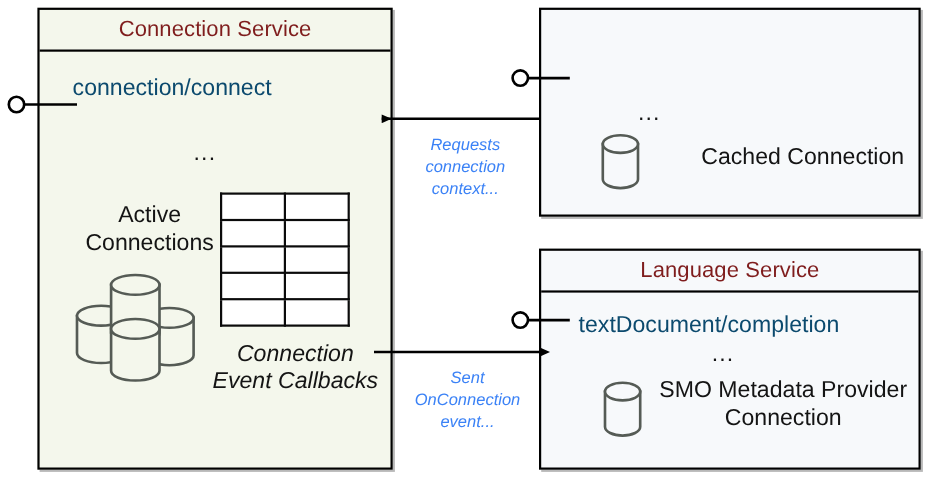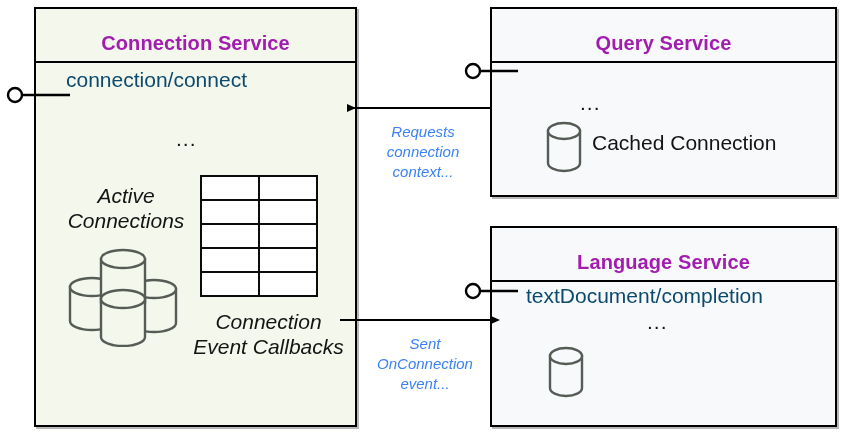--- a/index.html
+++ b/index.html
@@ -41,29 +41,29 @@
     left: 490px;
     top: 226px;
     width: 347px;
     height: 201px;
     background: #f7f9fb;
   }
   .box-header {
     position: absolute;
     left: 0;
     right: 0;
-    top: 16px;
+    top: 0;
     height: 36px;
     border-bottom: 2px solid #000000;
     display: flex;
     align-items: center;
     justify-content: center;
-    font-weight: bold;
+    font-weight: normal;
     font-size: 20px;
-    color: #a21caf;
+    color: #7f1d1d;
     letter-spacing: 0.1px;
   }
   .box-body {
     position: absolute;
     left: 0;
     right: 0;
     top: 38px;
     bottom: 0;
   }
   .op-text {
@@ -118,21 +118,21 @@
 <body>
 
 <div id="canvas">
 
   <div class="uml-box box-connection">
     <div class="box-header">Connection Service</div>
     <div class="box-body">
       <div class="op-text" style="left:30px; top:21px;">connection/connect</div>
       <div class="ellipsis-text" style="left:140px; top:80px;">...</div>
 
-      <div class="label-center" style="left:10px; top:137px; width:160px;font-style:italic;">Active
+      <div class="label-center" style="left:20px; top:137px; width:160px;">Active
 Connections</div>
 
       <table class="grid-table" style="left:164px; top:128px;">
         <tbody>
             <tr>
               <td></td>
               <td></td>
             </tr>
         <tr>
               <td></td>
@@ -170,48 +170,49 @@
           <ellipse cx="69" cy="22" rx="22" ry="9"></ellipse>
 
           <path d="M47,62 L47,100 A22,9 0 0 0 91,100 L91,62 Z"></path>
           <ellipse cx="69" cy="62" rx="22" ry="9"></ellipse>
         </g>
       </svg>
     </div>
   </div>
 
   <div class="uml-box box-query">
-    <div class="box-header">Query Service</div>
     <div class="box-body">
       <div class="ellipsis-text" style="left:88px; top:44px;">...</div>
 
       <svg style="position:absolute; left:50px; top:72px; width:44px; height:56px;" viewBox="0 0 44 56">
         <g fill="#f7f9fb" stroke="#555b55" stroke-width="2.4">
           <path d="M6,12 L6,44 A16,8 0 0 0 38,44 L38,12 Z"></path>
           <ellipse cx="22" cy="12" rx="16" ry="8"></ellipse>
         </g>
       </svg>
 
-      <div class="label-center" style="left:100px; top:84px; width:230px; text-align:left;">Cached Connection</div>
+      <div class="label-center" style="left:100px; top:84px; width:230px; text-align:right;">Cached Connection</div>
     </div>
   </div>
 
   <div class="uml-box box-language">
     <div class="box-header">Language Service</div>
     <div class="box-body">
       <div class="op-text" style="left:34px; top:18px;">textDocument/completion</div>
       <div class="ellipsis-text" style="left:155px; top:44px;">...</div>
 
       <svg style="position:absolute; left:52px; top:78px; width:44px; height:56px;" viewBox="0 0 44 56">
         <g fill="#f7f9fb" stroke="#555b55" stroke-width="2.4">
           <path d="M6,12 L6,44 A16,8 0 0 0 38,44 L38,12 Z"></path>
           <ellipse cx="22" cy="12" rx="16" ry="8"></ellipse>
         </g>
       </svg>
 
+      <div class="label-center" style="left:100px; top:77px; width:240px;">SMO Metadata
+Provider Connection</div>
     </div>
   </div>
 
   <svg class="overlay">
     <defs>
       <marker id="arrow-left" markerWidth="10" markerHeight="10" refX="9" refY="4" orient="auto" markerUnits="userSpaceOnUse">
         <path d="M9,0 L0,4 L9,8 z" fill="#000000"></path>
       </marker>
       <marker id="arrow-right" markerWidth="10" markerHeight="10" refX="1" refY="4" orient="auto" markerUnits="userSpaceOnUse">
         <path d="M0,0 L9,4 L0,8 z" fill="#000000"></path>

